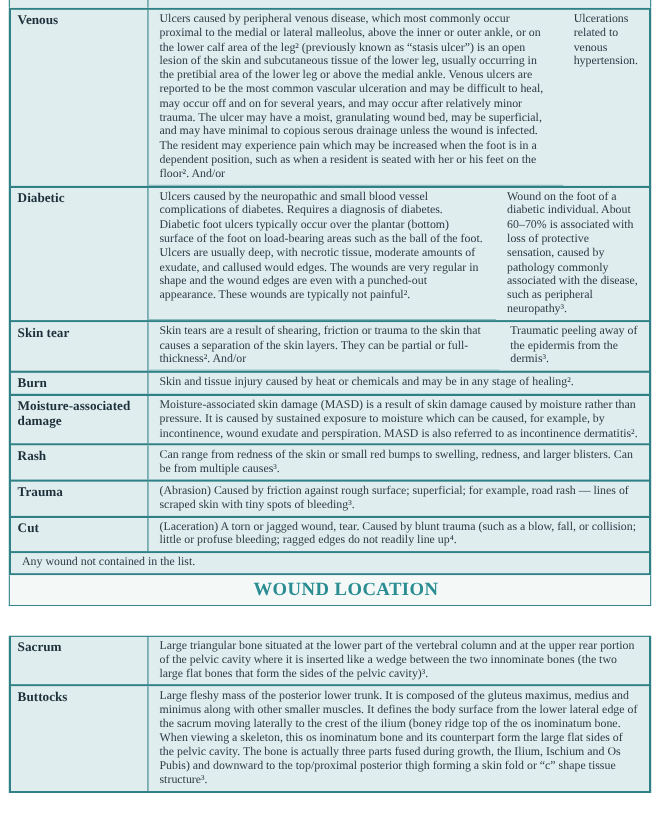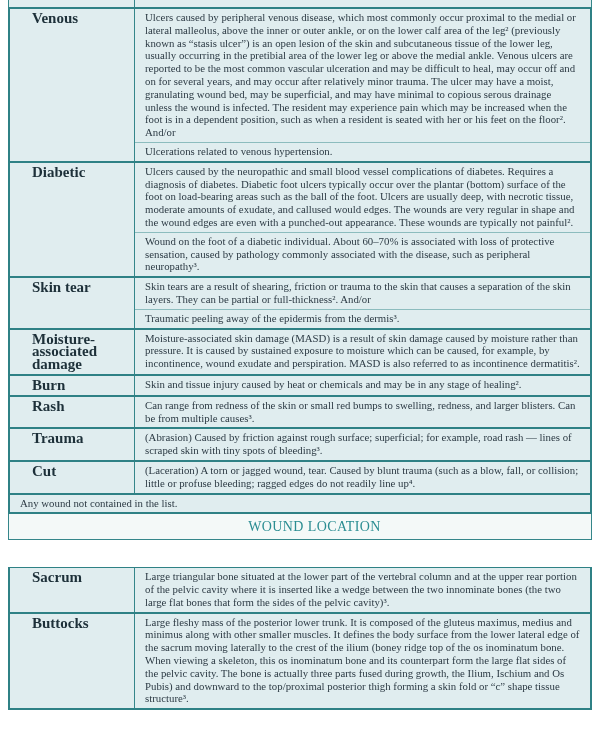--- a/index.html
+++ b/index.html
@@ -8,30 +8,30 @@
 
   
   .stub { height:7px; background:#e0edef; position:relative;
           border-left:1px solid #35868a; border-right:1px solid #35868a; }
   .stub .vdiv { position:absolute; left:125px; top:0; bottom:0; width:1px; background:#35868a; }
 
   .maintable { border:2px solid #2f8185; border-top-width:2px; }
   .group { display:flex; background:#e0edef; border-bottom:2px solid #2f8185; }
   .group:last-child { border-bottom:none; }
   .term { flex:0 0 125px; width:125px; box-sizing:border-box;
-          border-right:1px solid #35868a; padding:3px 6px 3px 22px;
-          font-weight:bold; font-size:15px; line-height:12.8px; color:#1d3039; }
-  .defs { flex:1; display:flex; flex-direction:column; }
+          border-right:1px solid #35868a; padding:3px 6px 3px 6px;
+          font-weight:bold; font-size:12px; line-height:12.8px; color:#1d3039; }
+  .defs { flex:1; display:flex; }
   .def  { padding:2px 10px 3px 10px; font-size:10.8px; line-height:12.8px;
           color:#2c3a44; border-bottom:1px solid #8cbcbe; }
   .def:last-child { border-bottom:none; }
 
   .band { background:#f4f9f8; border:1px solid #35868a; border-top:none;
           text-align:center; padding:3px 0 4px 0; }
-  .band .band-label { color:#2b8d92; font-weight:normal; font-size:14px; letter-spacing:0.4px;margin-left:29px; }
+  .band .band-label { color:#2b8d92; font-weight:bold; font-size:17px; letter-spacing:0.4px;margin-left:29px; }
 
   .gap { height:4px; background:#ffffff; }
 
   .loctable { border:2px solid #2f8185; border-top-width:1.5px;margin-top:23px; }
 </style>
 </head>
 <body>
 
 <div class="page">
   <div class="stub">
@@ -54,29 +54,29 @@
         </div>
       </div>
       <div class="group">
         <div class="term">Skin tear</div>
         <div class="defs">
           <div class="def">Skin tears are a result of shearing, friction or trauma to the skin that causes a separation of the skin layers. They can be partial or full-thickness². And/or</div>
           <div class="def">Traumatic peeling away of the epidermis from the dermis³.</div>
         </div>
       </div>
       <div class="group">
+        <div class="term">Burn</div>
+        <div class="defs">
+          <div class="def">Skin and tissue injury caused by heat or chemicals and may be in any stage of healing².</div>
+        </div>
+      </div>
+      <div class="group">
         <div class="term">Moisture-associated damage</div>
         <div class="defs">
           <div class="def">Moisture-associated skin damage (MASD) is a result of skin damage caused by moisture rather than pressure. It is caused by sustained exposure to moisture which can be caused, for example, by incontinence, wound exudate and perspiration. MASD is also referred to as incontinence dermatitis².</div>
-        </div>
-      </div>
-      <div class="group">
-        <div class="term">Burn</div>
-        <div class="defs">
-          <div class="def">Skin and tissue injury caused by heat or chemicals and may be in any stage of healing².</div>
         </div>
       </div>
       <div class="group">
         <div class="term">Rash</div>
         <div class="defs">
           <div class="def">Can range from redness of the skin or small red bumps to swelling, redness, and larger blisters. Can be from multiple causes³.</div>
         </div>
       </div>
       <div class="group">
         <div class="term">Trauma</div>

